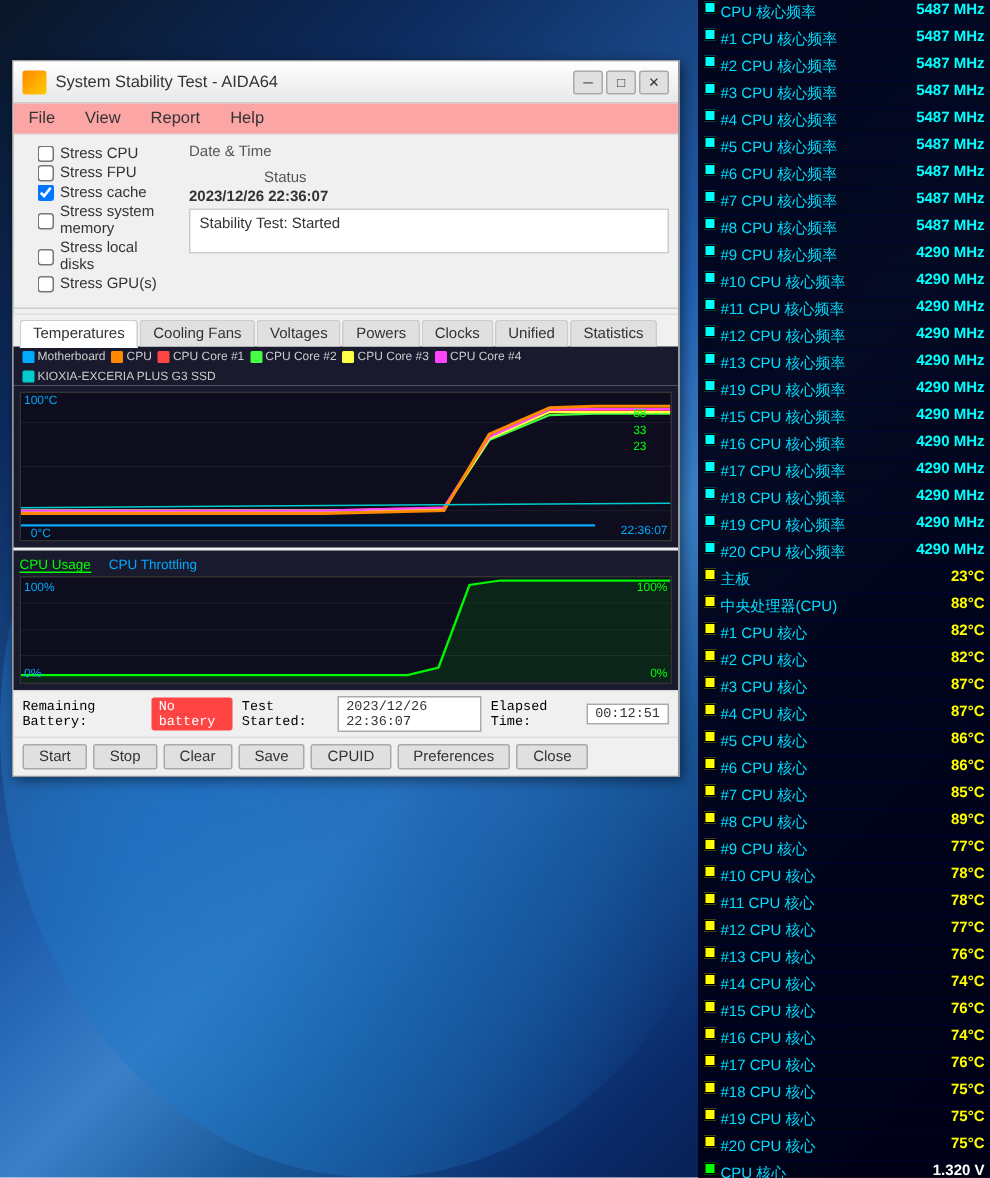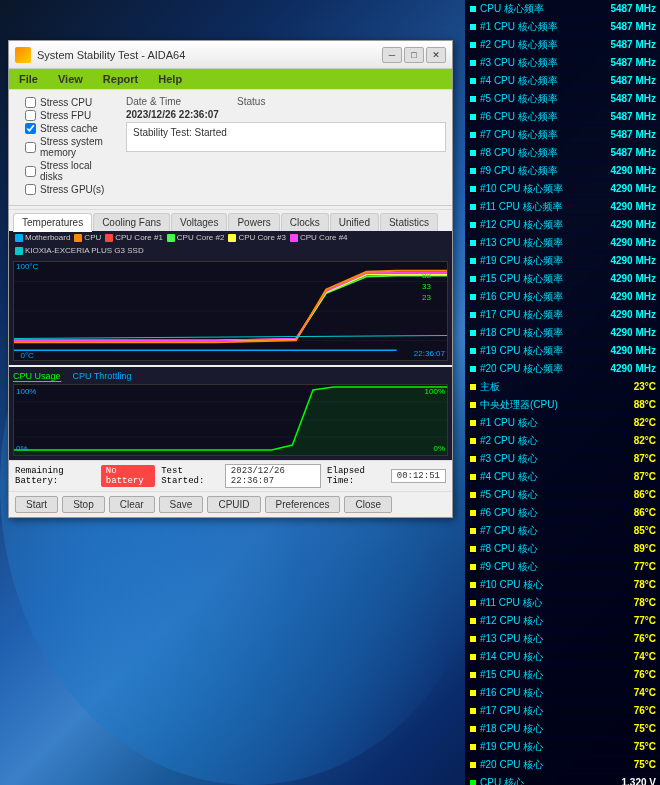--- a/index.html
+++ b/index.html
@@ -46,21 +46,21 @@
       overflow-y: auto;
       overflow-x: hidden;
     }
 
     .sensor-panel::-webkit-scrollbar { width: 3px; }
     .sensor-panel::-webkit-scrollbar-thumb { background: #333; }
 
     .sensor-row {
       display: flex;
       justify-content: space-between;
-      align-items: center;
+      align-items: flex-start;
       padding: 1px 4px;
       border-bottom: 1px solid rgba(0,0,60,0.5);
       min-height: 18px;
     }
 
     .sensor-row .bullet {
       width: 8px;
       height: 8px;
       border: 1px solid;
       margin-right: 3px;
@@ -139,28 +139,27 @@
       border-radius: 2px;
       display: flex;
       align-items: center;
       justify-content: center;
       font-size: 9px;
       cursor: pointer;
       color: #333;
     }
 
     .menu-bar {
-      background: #84cc16;
+      background: #fca5a5;
       display: flex;
       padding: 2px 4px;
       border-bottom: 1px solid #ddd;
       gap: 8px;
       font-size: 11px;
       color: #333;
-      font-weight: bold;
     }
 
     .menu-item { padding: 2px 6px; cursor: pointer; }
 
     .content-area {
       display: flex;
       padding: 6px;
       gap: 6px;
     }
 
@@ -185,20 +184,21 @@
     }
 
     .right-info {
       flex: 1;
     }
 
     .info-row {
       display: flex;
       gap: 6px;
       margin-bottom: 2px;
+      flex-direction: column;
     }
 
     .info-label { color: #555; font-size: 10px; }
     .info-value { color: #333; font-size: 10px; font-weight: bold; }
 
     .info-box {
       border: 1px solid #ccc;
       background: white;
       padding: 4px 6px;
       font-size: 10px;

